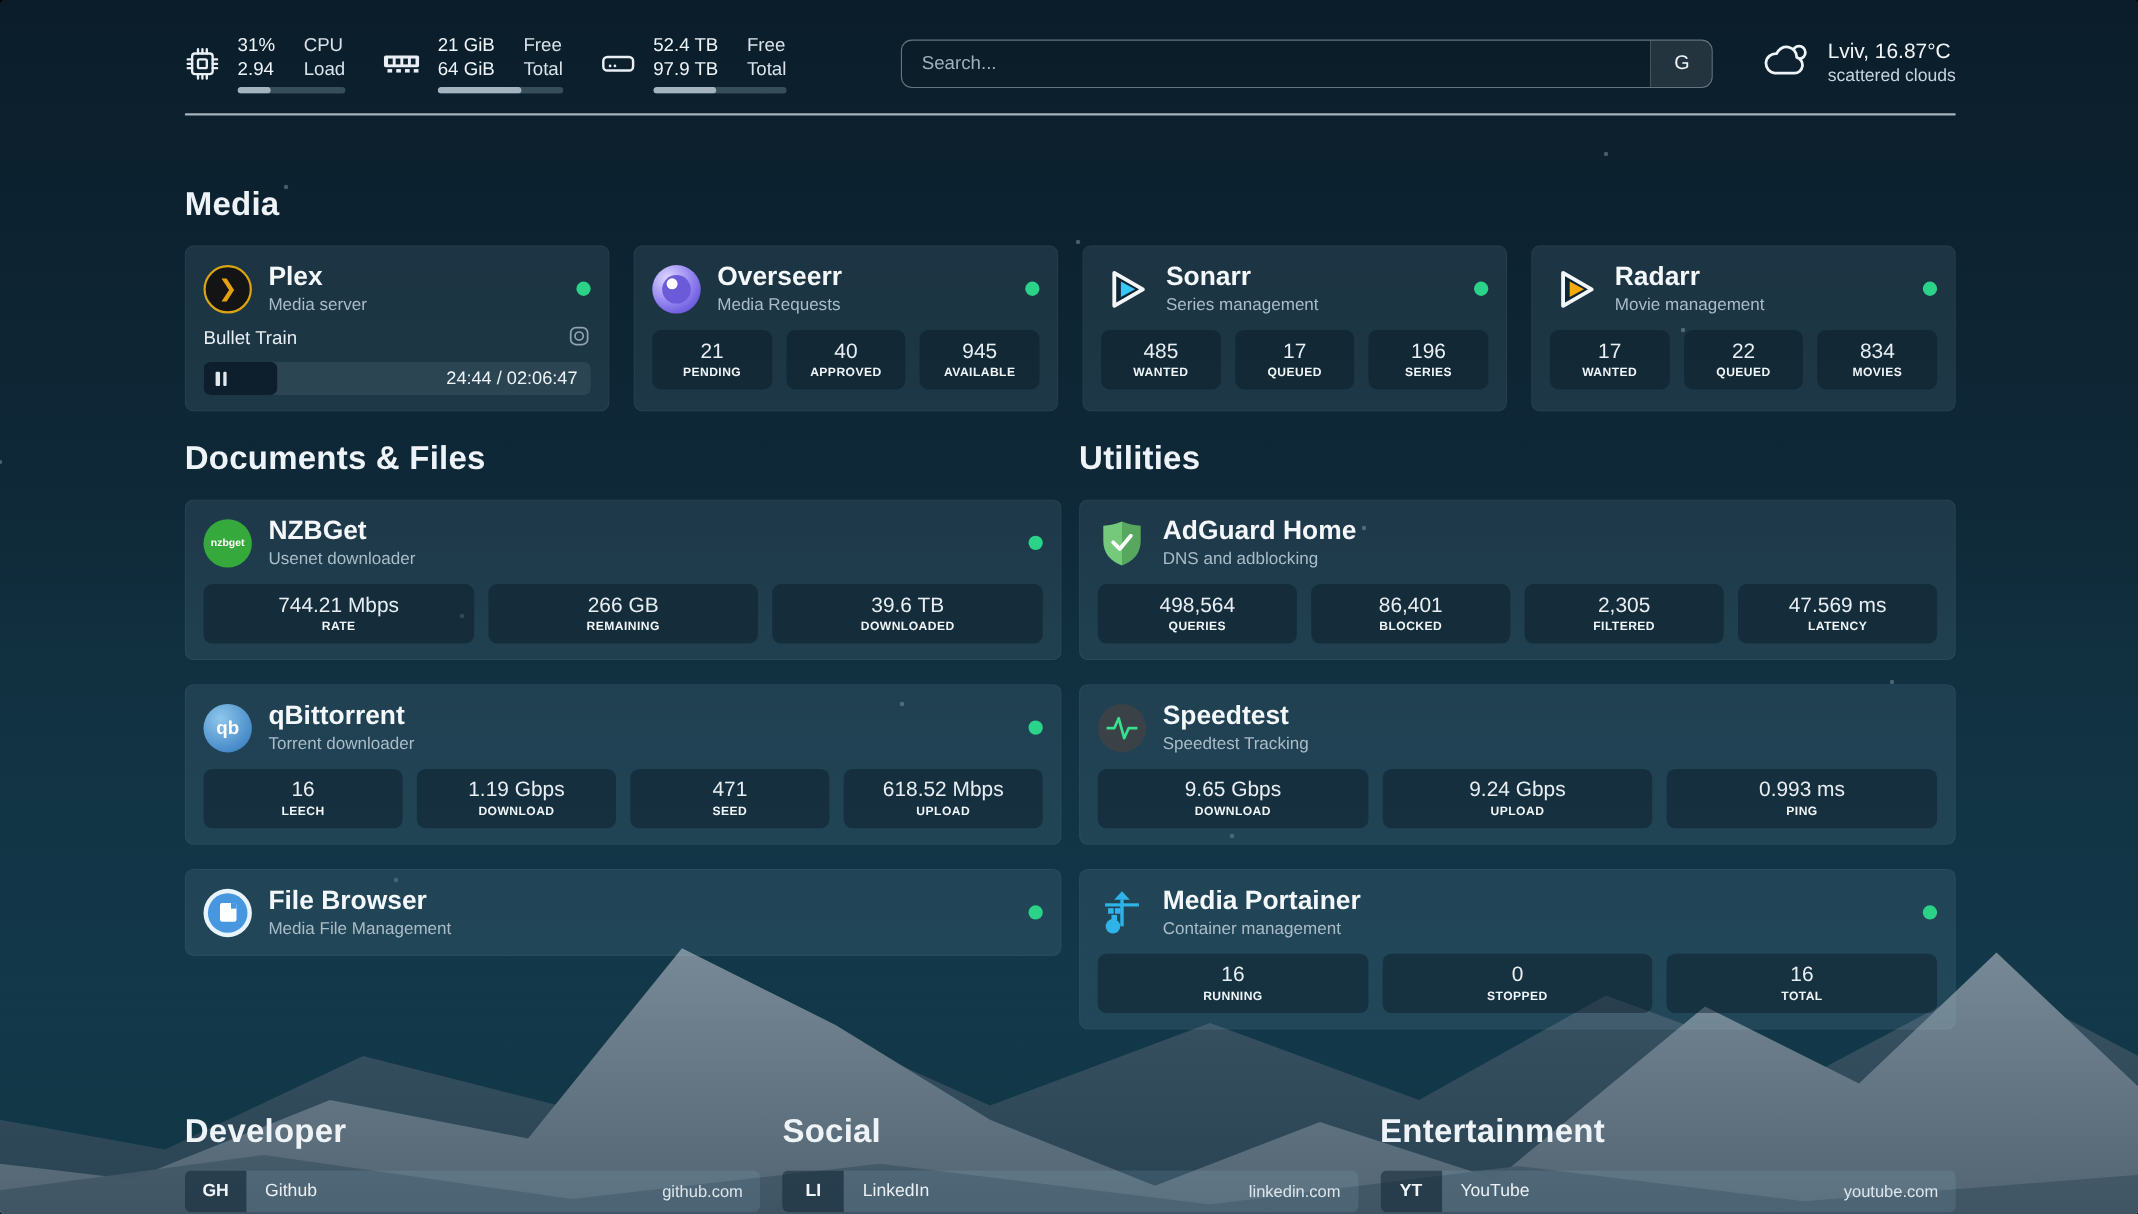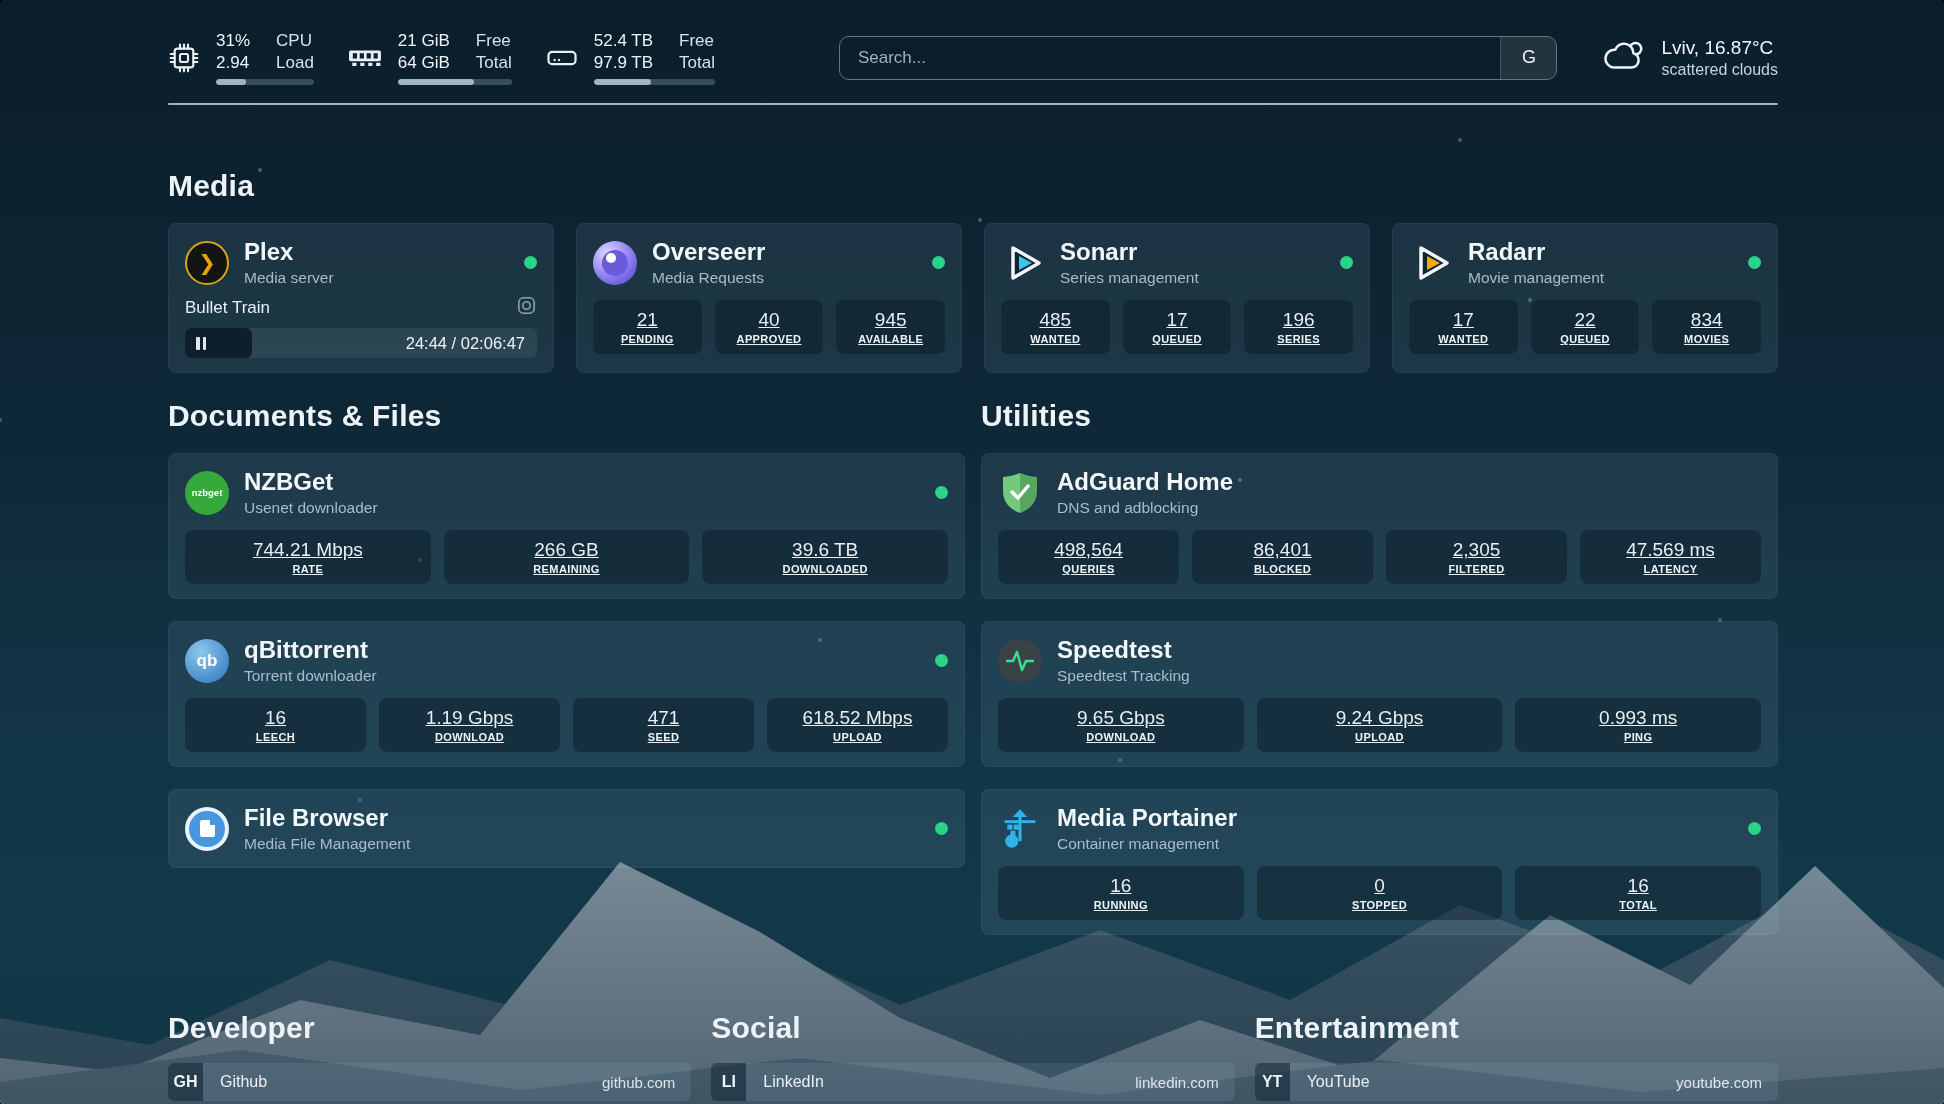--- a/index.html
+++ b/index.html
@@ -21,21 +21,21 @@
   .topbar{ display:flex; align-items:center; }
   .sys-widgets{ display:flex; gap:34px; align-items:center; }
   .sys-widget{ display:flex; gap:16px; align-items:center; }
   .sys-icon svg{ display:block; }
   .sys-cols{ display:flex; gap:26px; }
   .sys-col div{ font-size:17px; line-height:22px; color:#eef4f8; white-space:nowrap; }
   .sys-col.dim div{ color:#d8e2ea; }
   .sys-bar{ margin-top:5px; height:6px; width:100%; min-width:96px; border-radius:3px; background:rgba(170,198,213,0.28); overflow:hidden; }
   .sys-fill{ height:100%; width:0; border-radius:3px; background:#a3b4bf; }
 
-  .searchbar{ position:relative; flex:1; margin:0 44px 0 76px;padding-left:48px; }
+  .searchbar{ position:relative; flex:1; margin:0 44px 0 56px;padding-left:48px; }
   .searchbar input{
     width:100%; height:44px; border-radius:10px; border:1px solid #66757f;
     background:rgba(12,28,40,0.45); color:#e9f0f5; font-size:17px; padding:0 78px 0 18px;
     font-family:inherit; outline:none;
   }
   .searchbar input::placeholder{ color:#9db0bc; }
   .search-provider{
     position:absolute; right:1px; top:1px; bottom:1px; width:56px; border:none; cursor:pointer;
     border-left:1px solid rgba(255,255,255,0.16); border-radius:0 9px 9px 0;
     background:rgba(255,255,255,0.10); color:#eef4f8; font-size:18px; font-family:inherit;
@@ -54,21 +54,21 @@
   .card{
     background:rgba(165,210,230,0.10); border:1px solid rgba(255,255,255,0.045);
     border-radius:8px; padding:14px 16px; position:relative;
   }
   .app-head{ display:flex; align-items:center; gap:15px; }
   .app-titles{ min-width:0; }
   .app-name{ font-size:24px; font-weight:600; color:#f3f7fa; white-space:nowrap; }
   .app-desc{ font-size:15.5px; color:#a9bcc8; margin-top:3px; white-space:nowrap; }
   .status-dot{ width:13px; height:13px; border-radius:50%; background:#2bd388; margin-left:auto; flex:none; }
 
-  .stats{ display:flex; gap:13px; margin-top:13px;text-decoration:underline; }
+  .stats{ display:flex; gap:13px; margin-top:13px; }
   .stat{ flex:1; height:54px; border-radius:8px; background:rgba(8,22,33,0.42);
          display:flex; flex-direction:column; align-items:center; justify-content:center; gap:2px; }
   .stat-v{ font-size:19px; color:#e8eff4; }
   .stat-l{ font-size:11px; font-weight:700; letter-spacing:.4px; color:#f0f5f8; }
 
   
   .app-icon{ width:44px; height:44px; flex:none; position:relative; }
   .circle{ width:44px; height:44px; border-radius:50%; display:flex; align-items:center; justify-content:center; }
   .plex-c{ background:#151414; border:2px solid #d9a511; color:#e5a00d; font-size:21px; font-weight:700; }
   .overseerr-c{ background:radial-gradient(circle at 32% 28%, #ded6ff 0%, #a697f7 38%, #7463e3 72%, #5848c9 100%); }
@@ -96,21 +96,21 @@
   .two-col{ margin-top:26px; display:grid; grid-template-columns:1fr 1fr; gap:16px; align-items:start; }
   .col h1{ margin-bottom:20px; }
   .col .card{ margin-bottom:22px; }
   .col .card:last-child{ margin-bottom:0; }
 
   
   .bm-grid{ margin-top:76px; display:grid; grid-template-columns:repeat(3,1fr); gap:20px; }
   .bm-list{ margin-top:18px; display:flex; flex-direction:column; gap:11px; }
   .bm-row{ display:flex; align-items:stretch; height:38px; border-radius:6px; overflow:hidden;
            background:rgba(150,190,210,0.14); text-decoration:none; color:inherit; cursor:pointer; }
-  .bm-abbr{ width:35px; flex:none; background:rgba(8,25,38,0.52); display:flex; align-items:center; justify-content:center;
+  .bm-abbr{ width:56px; flex:none; background:rgba(8,25,38,0.52); display:flex; align-items:center; justify-content:center;
             font-size:16px; font-weight:600; color:#eef4f8; }
   .bm-name{ display:flex; align-items:center; padding-left:17px; font-size:16px; color:#eaf0f4; }
   .bm-url{ display:flex; align-items:center; margin-left:auto; padding-right:16px; font-size:15px; color:#dde6ec; }
 </style>
 </head>
 <body>
 
 <div class="screen">
 
   <svg class="bg-mountains" viewBox="0 0 1944 1104" preserveAspectRatio="none" aria-hidden="true">

